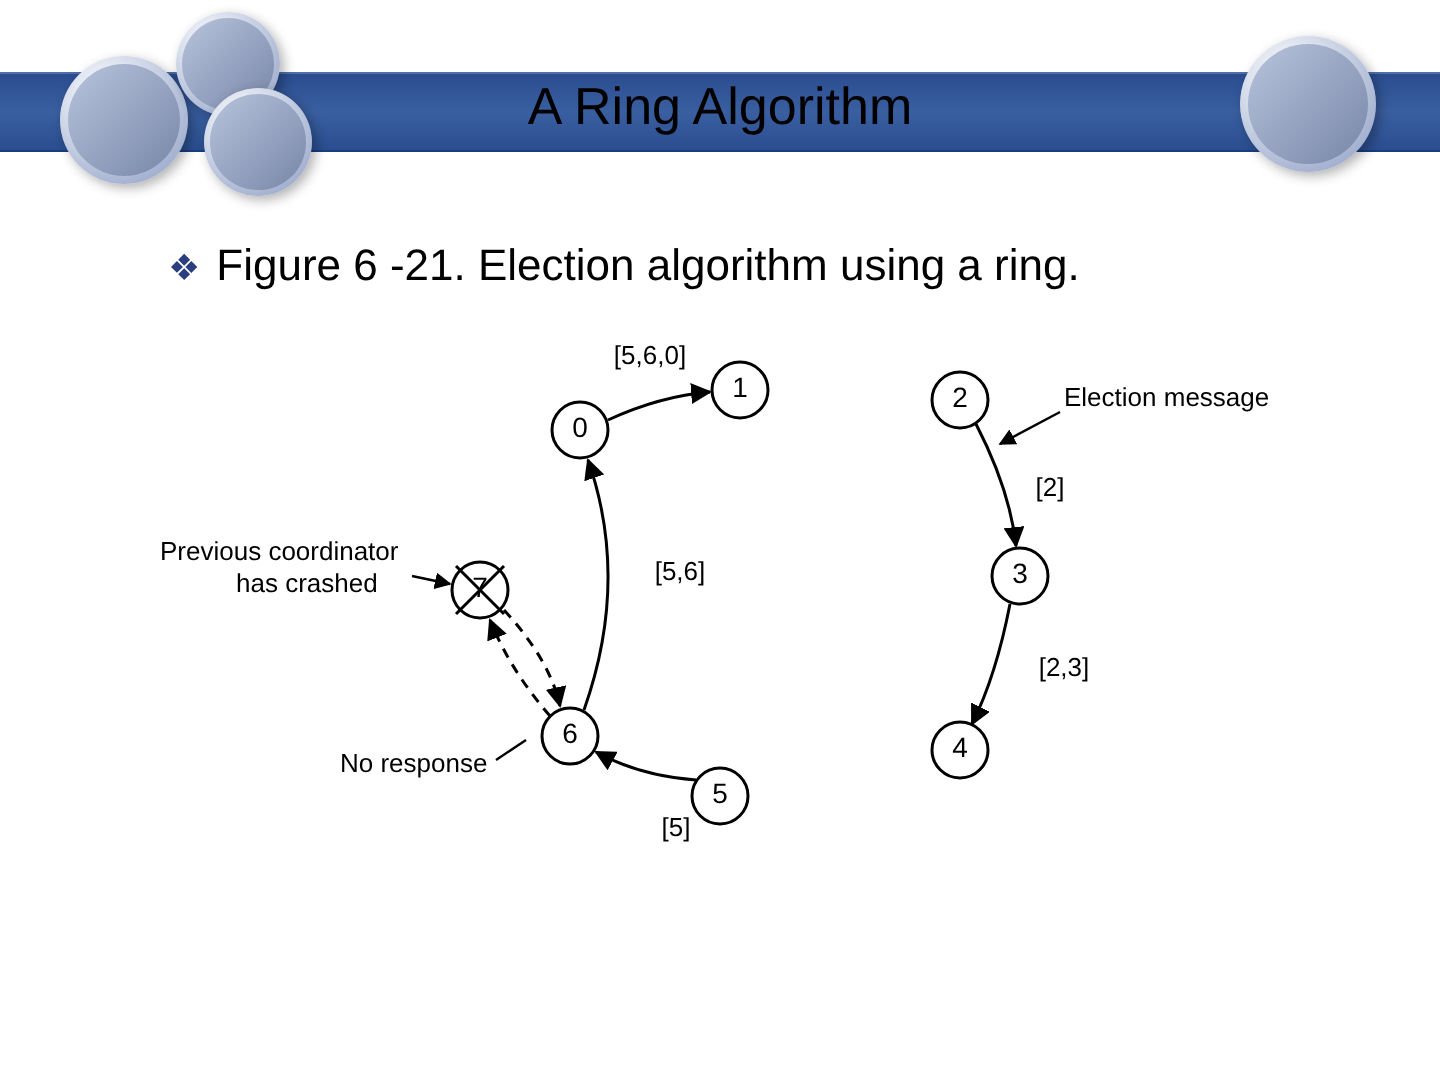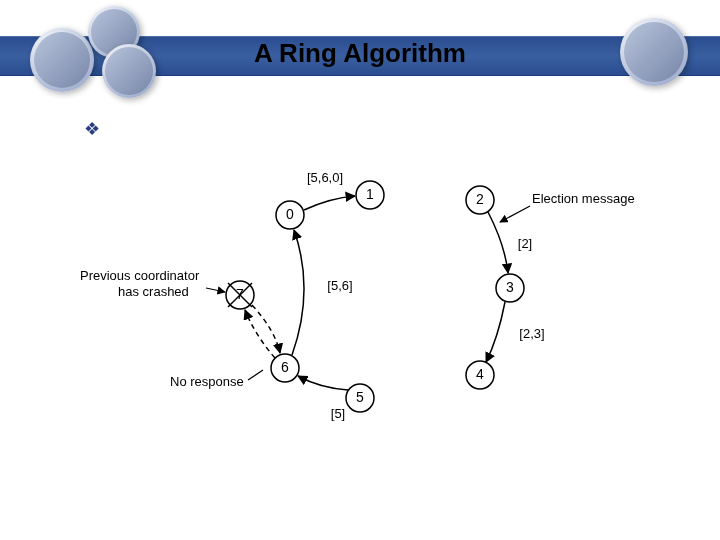--- a/index.html
+++ b/index.html
@@ -21,21 +21,21 @@
     border-top: 1px solid #506fa8;
     border-bottom: 1px solid #1a3d7f;
   }
   .header-title {
     position: absolute;
     top: 38px;
     left: 0;
     right: 0;
     text-align: center;
     font-size: 26px;
-    font-weight: bold;
+    font-weight: normal;
     color: #000;
   }
   .deco-left {
     position: absolute;
     top: 0;
     left: 30px;
     width: 130px;
     height: 100px;
   }
   .deco-right {
@@ -118,20 +118,21 @@
   <div class="circ circ-a"></div>
   <div class="circ circ-b"></div>
   <div class="circ circ-c"></div>
 </div>
 <div class="deco-right">
   <div class="circ circ-r"></div>
 </div>
 
 <div class="bullet-row">
   <span class="bullet-icon">❖</span>
+  <span class="bullet-text">Figure 6 -21. Election algorithm using a ring.</span>
 </div>
 
 <div class="diagram">
 <svg viewBox="0 0 560 280">
   <defs>
     <marker id="arrow" viewBox="0 0 10 10" refX="9" refY="5" markerWidth="7" markerHeight="7" orient="auto-start-reverse">
       <path d="M 0 0 L 10 5 L 0 10 z" fill="#000"></path>
     </marker>
   </defs>
 

